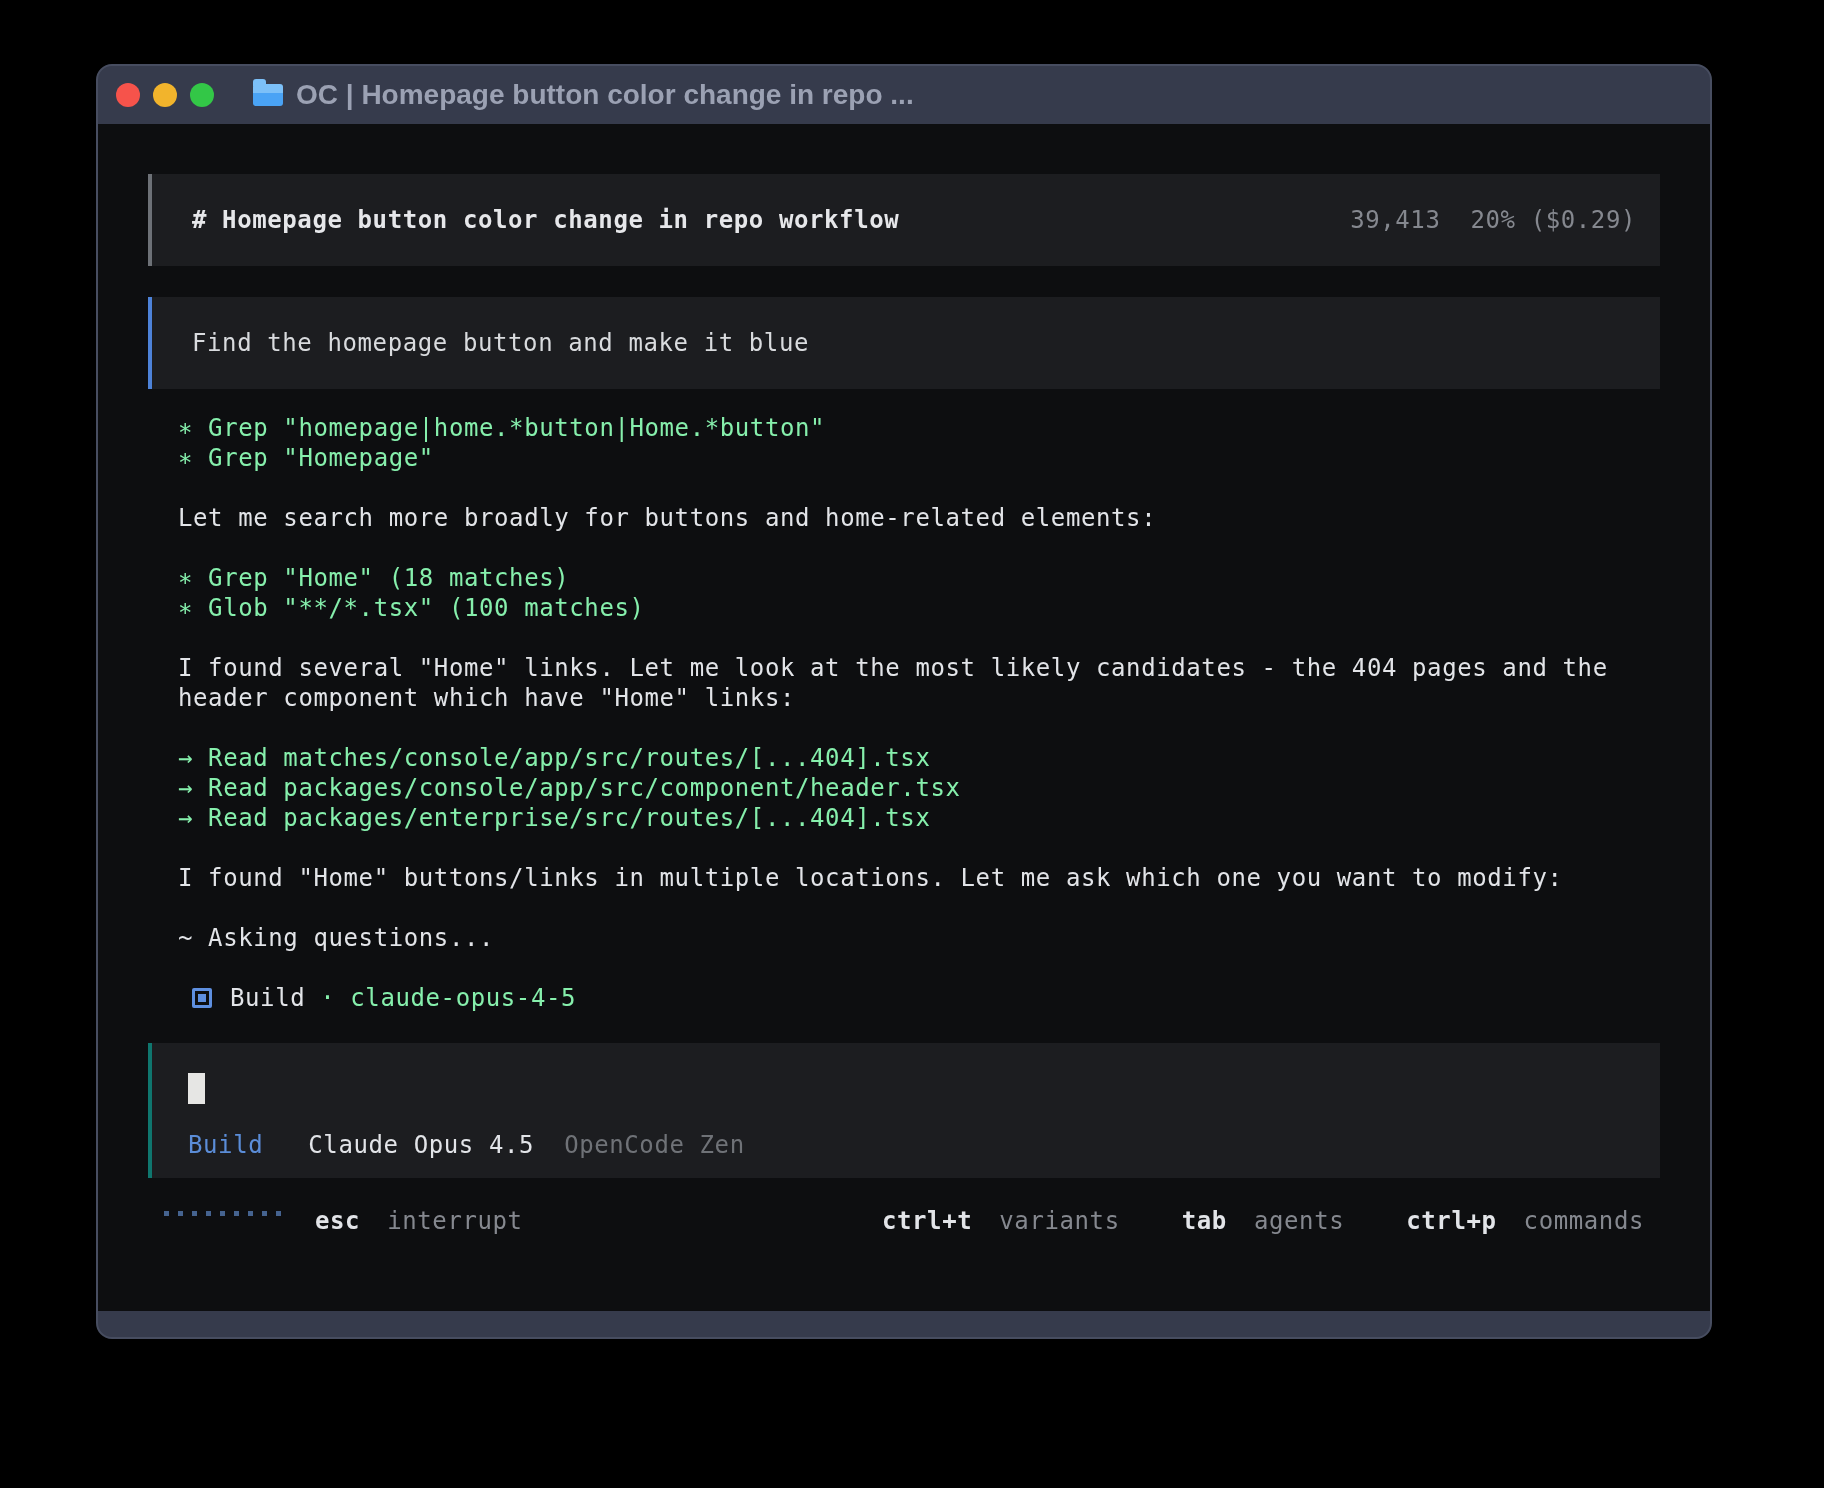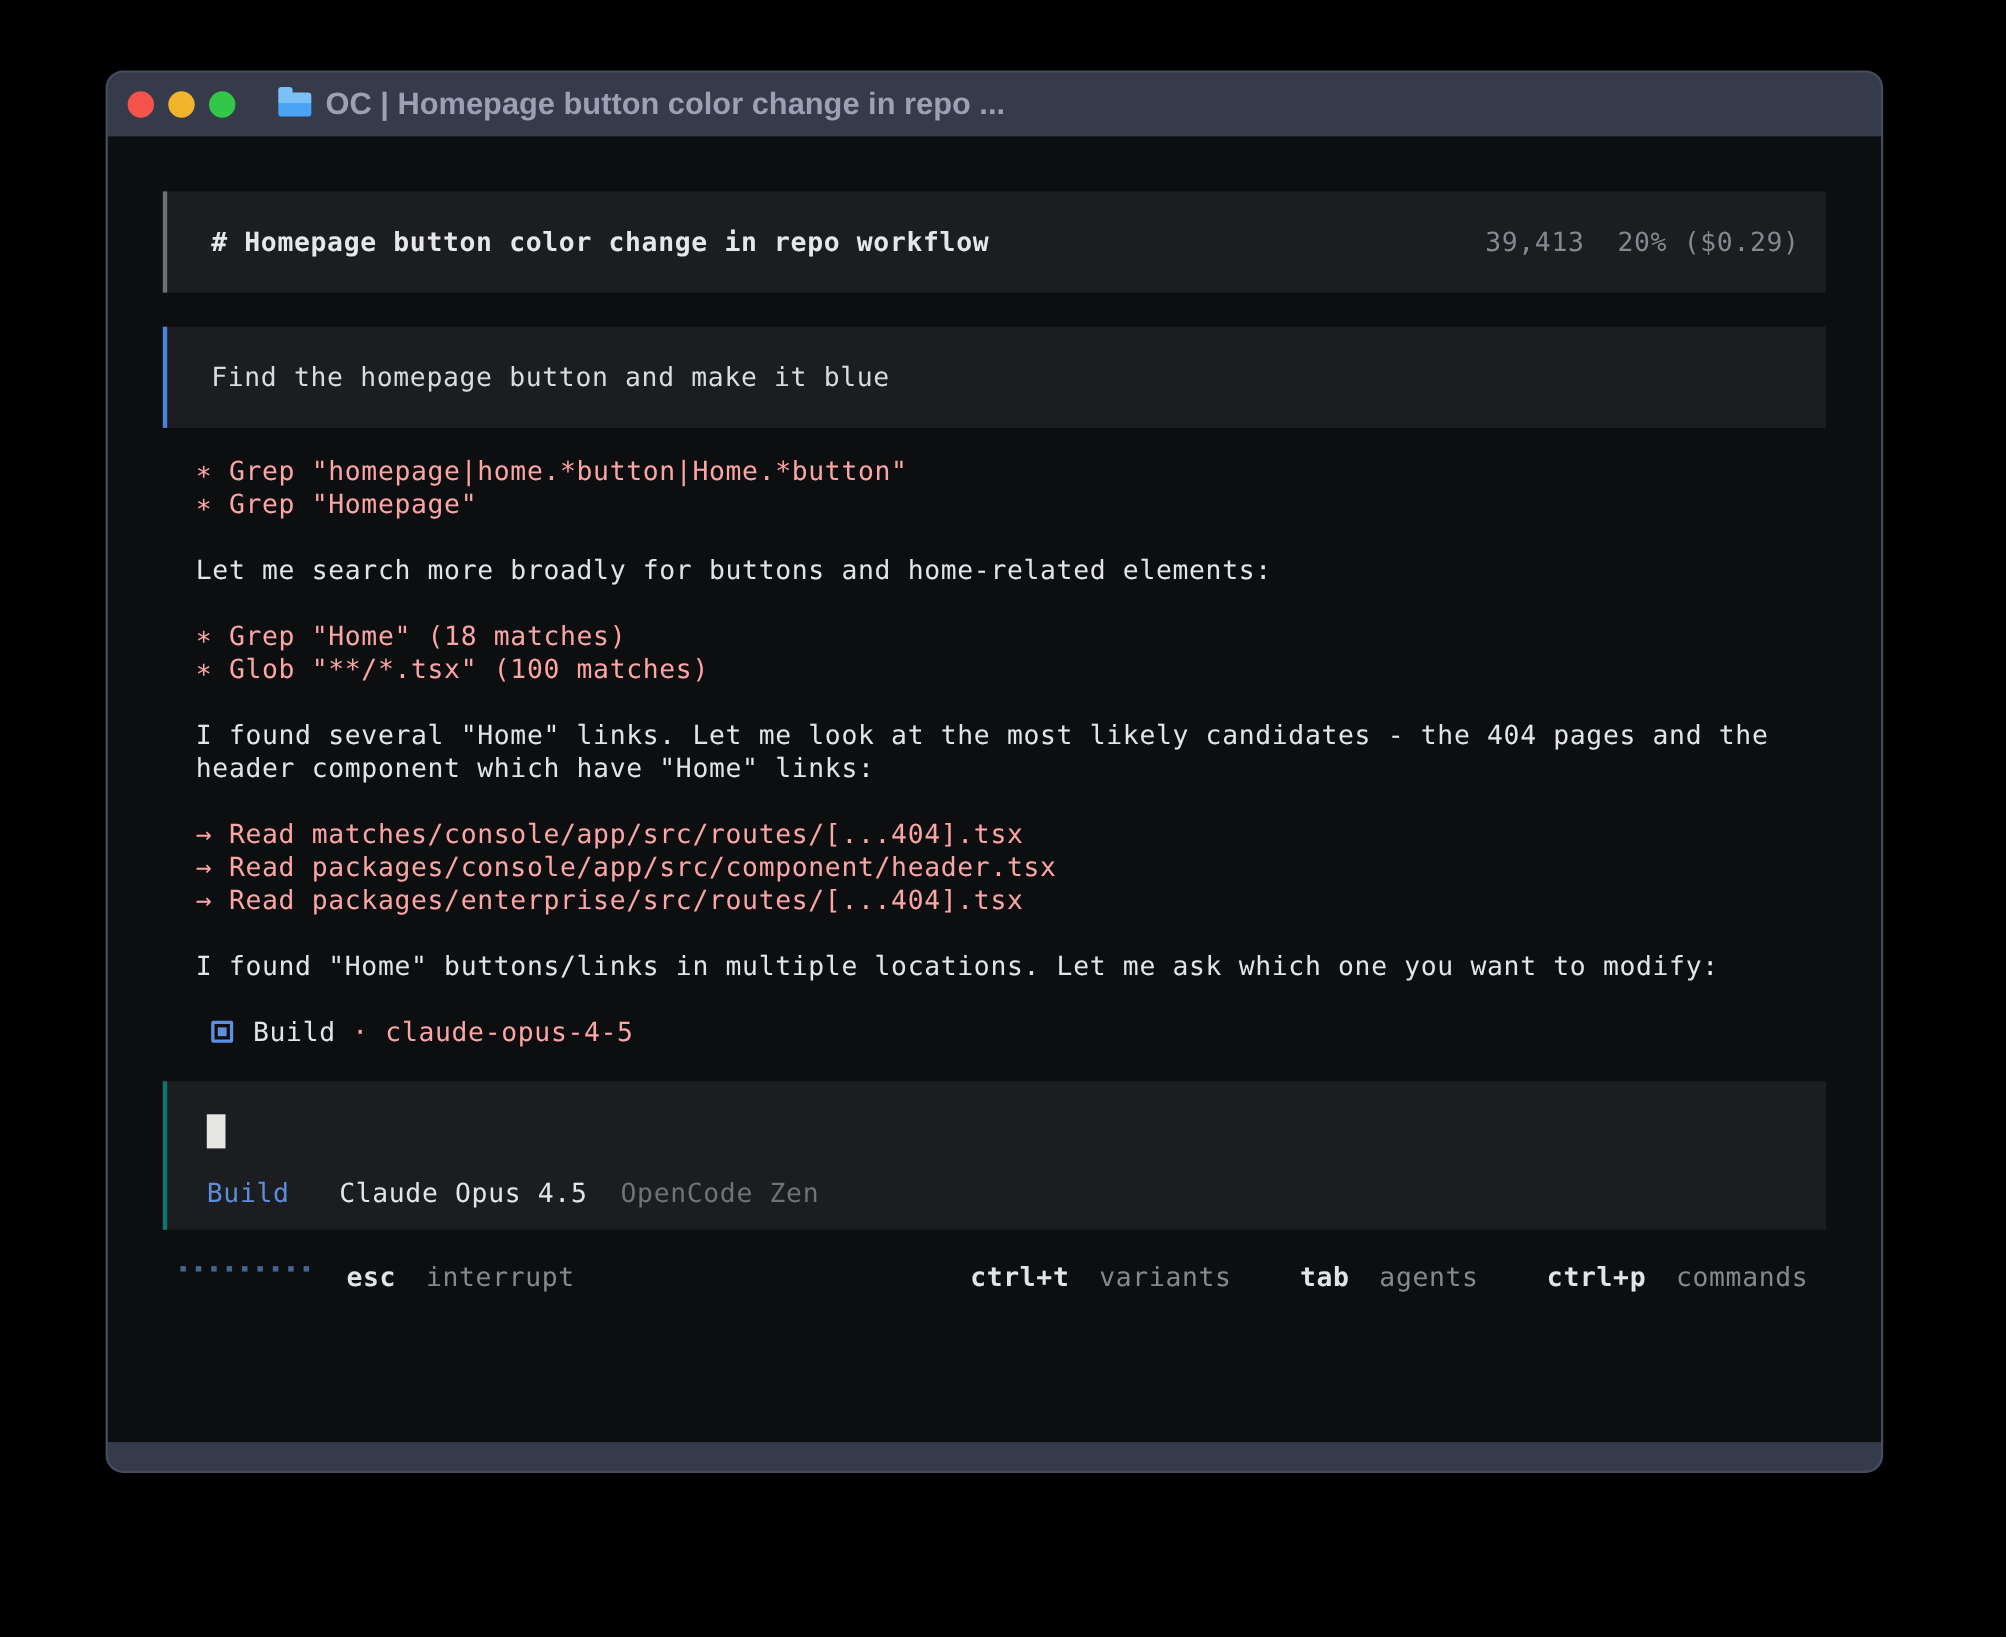--- a/index.html
+++ b/index.html
@@ -43,21 +43,21 @@
 
   .content{
     flex:1 1 auto; background:#0d0e10;
     margin:0; padding:0 50px;
     overflow:hidden;
     font-size:24px; letter-spacing:0.6px; line-height:30px;
   }
   .footerstrip{ height:26px; flex:0 0 26px; }
 
   .white{ color:#e2e4e8; }
-  .gray{ color:#fca5a5; }
+  .gray{ color:#86efac; }
   .dim{ color:#6f7277; }
   .blue{ color:#5b8dd8; }
 
   .block{ background:#1c1d20; }
 
   .session-header{
     margin-top:50px; height:92px;
     border-left:4px solid #6d7177;
     display:flex; align-items:center; justify-content:space-between;
     padding:0 24px 0 40px;
@@ -158,20 +158,21 @@
       <div class="para white">I found several "Home" links. Let me look at the most likely candidates - the 404 pages and the header component which have "Home" links:</div>
 
       <div class="group">
         <div class="line gray">→ Read matches/console/app/src/routes/[...404].tsx</div>
         <div class="line gray">→ Read packages/console/app/src/component/header.tsx</div>
         <div class="line gray">→ Read packages/enterprise/src/routes/[...404].tsx</div>
       </div>
 
       <div class="para white">I found "Home" buttons/links in multiple locations. Let me ask which one you want to modify:</div>
 
+      <div class="para white">~ Asking questions...</div>
 
       <div class="agent-row">
         <span class="agent-icon"></span>
         <span class="white">Build</span>
         <span class="gray sep">·</span>
         <span class="gray">claude-opus-4-5</span>
       </div>
 
     </div>
 

